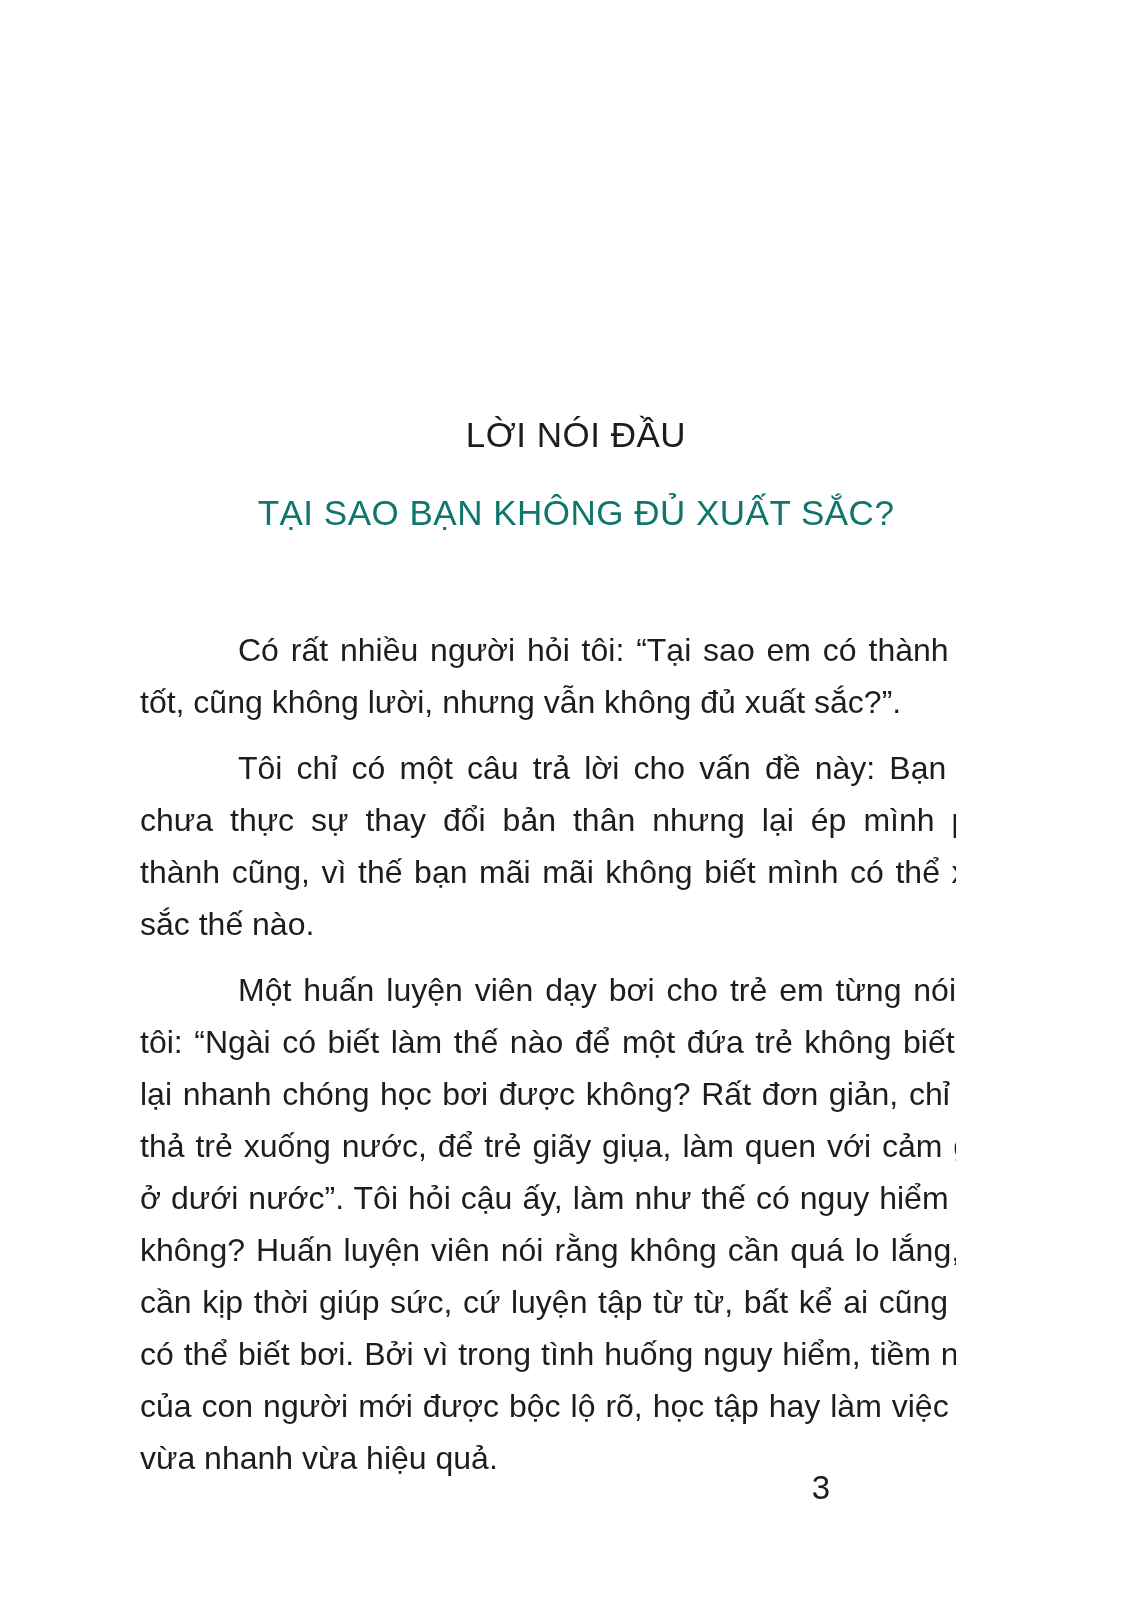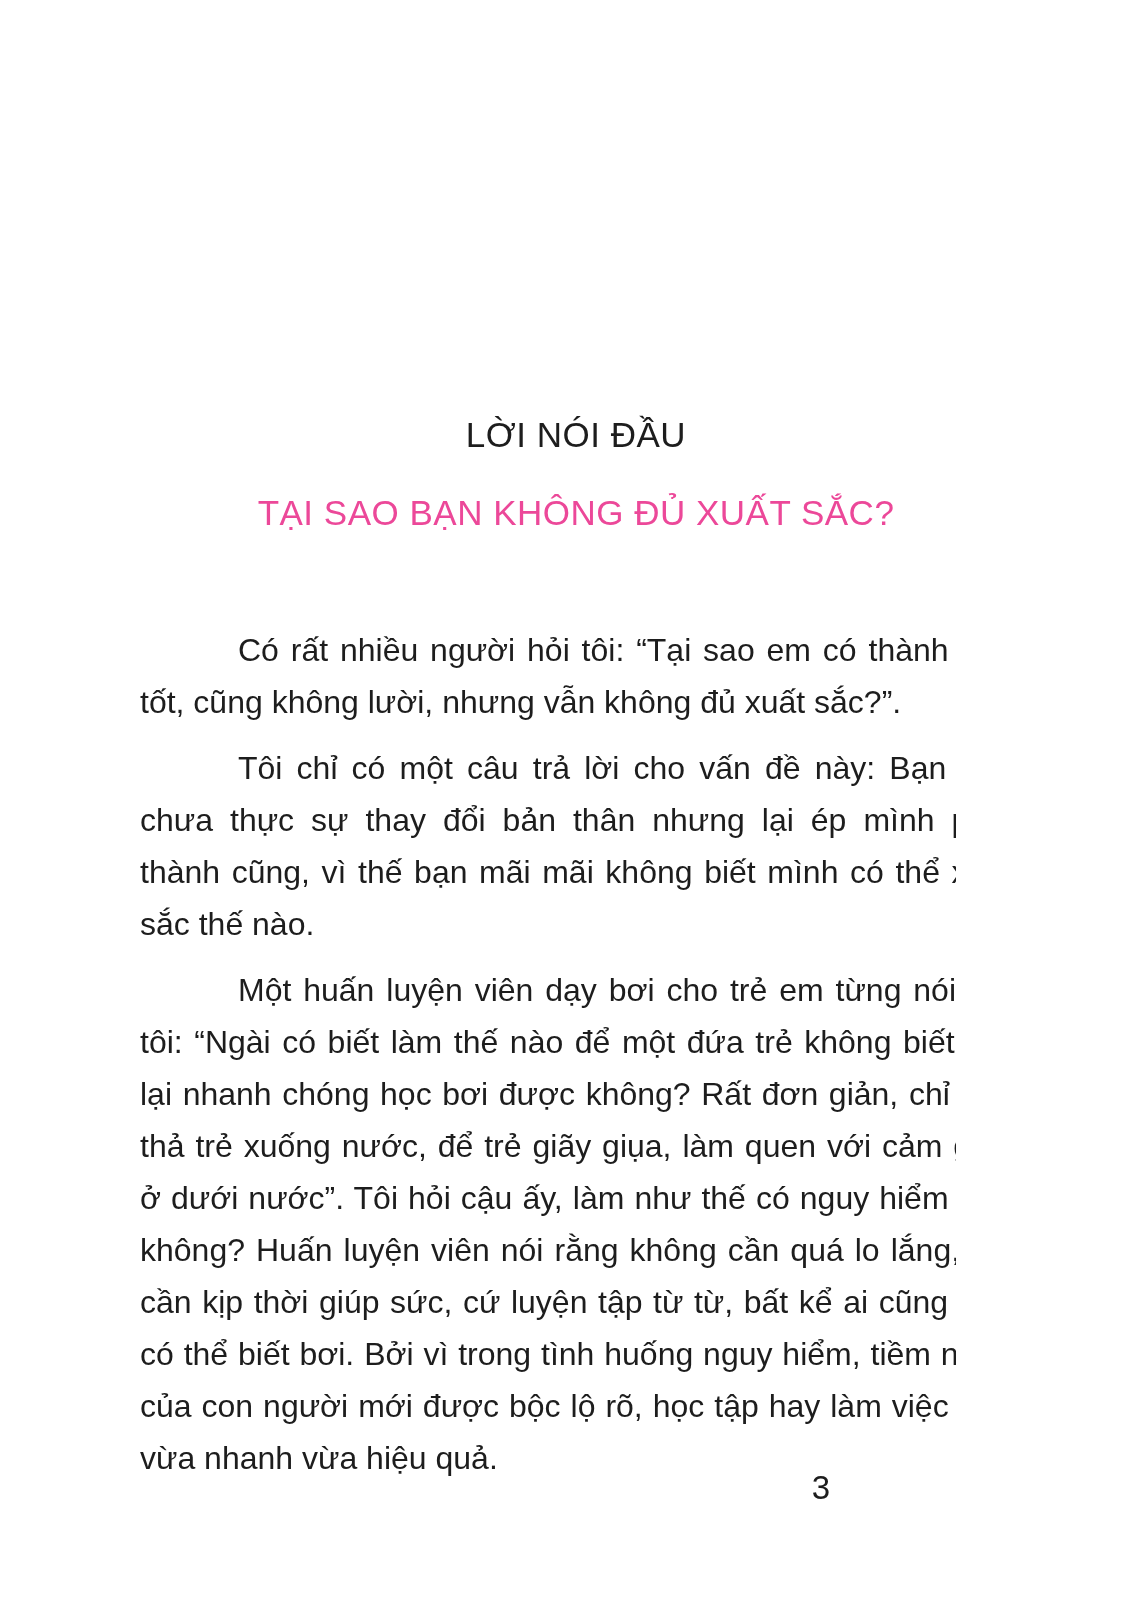--- a/index.html
+++ b/index.html
@@ -32,21 +32,21 @@
     letter-spacing: 0.5px;
     color: #1d1d1d;
   }
   .chapter-subtitle {
     margin: 32px 0 0 0;
     font-size: 35px;
     font-weight: normal;
     line-height: 46px;
     text-align: center;
     letter-spacing: 0.5px;
-    color: #ec4899;
+    color: #0f766e;
   }
   .body-text {
     margin-top: 88px;
   }
   .body-text p {
     margin: 0 0 14px 0;
     font-size: 32px;
     line-height: 52px;
     text-align: justify;
     text-indent: 98px;

